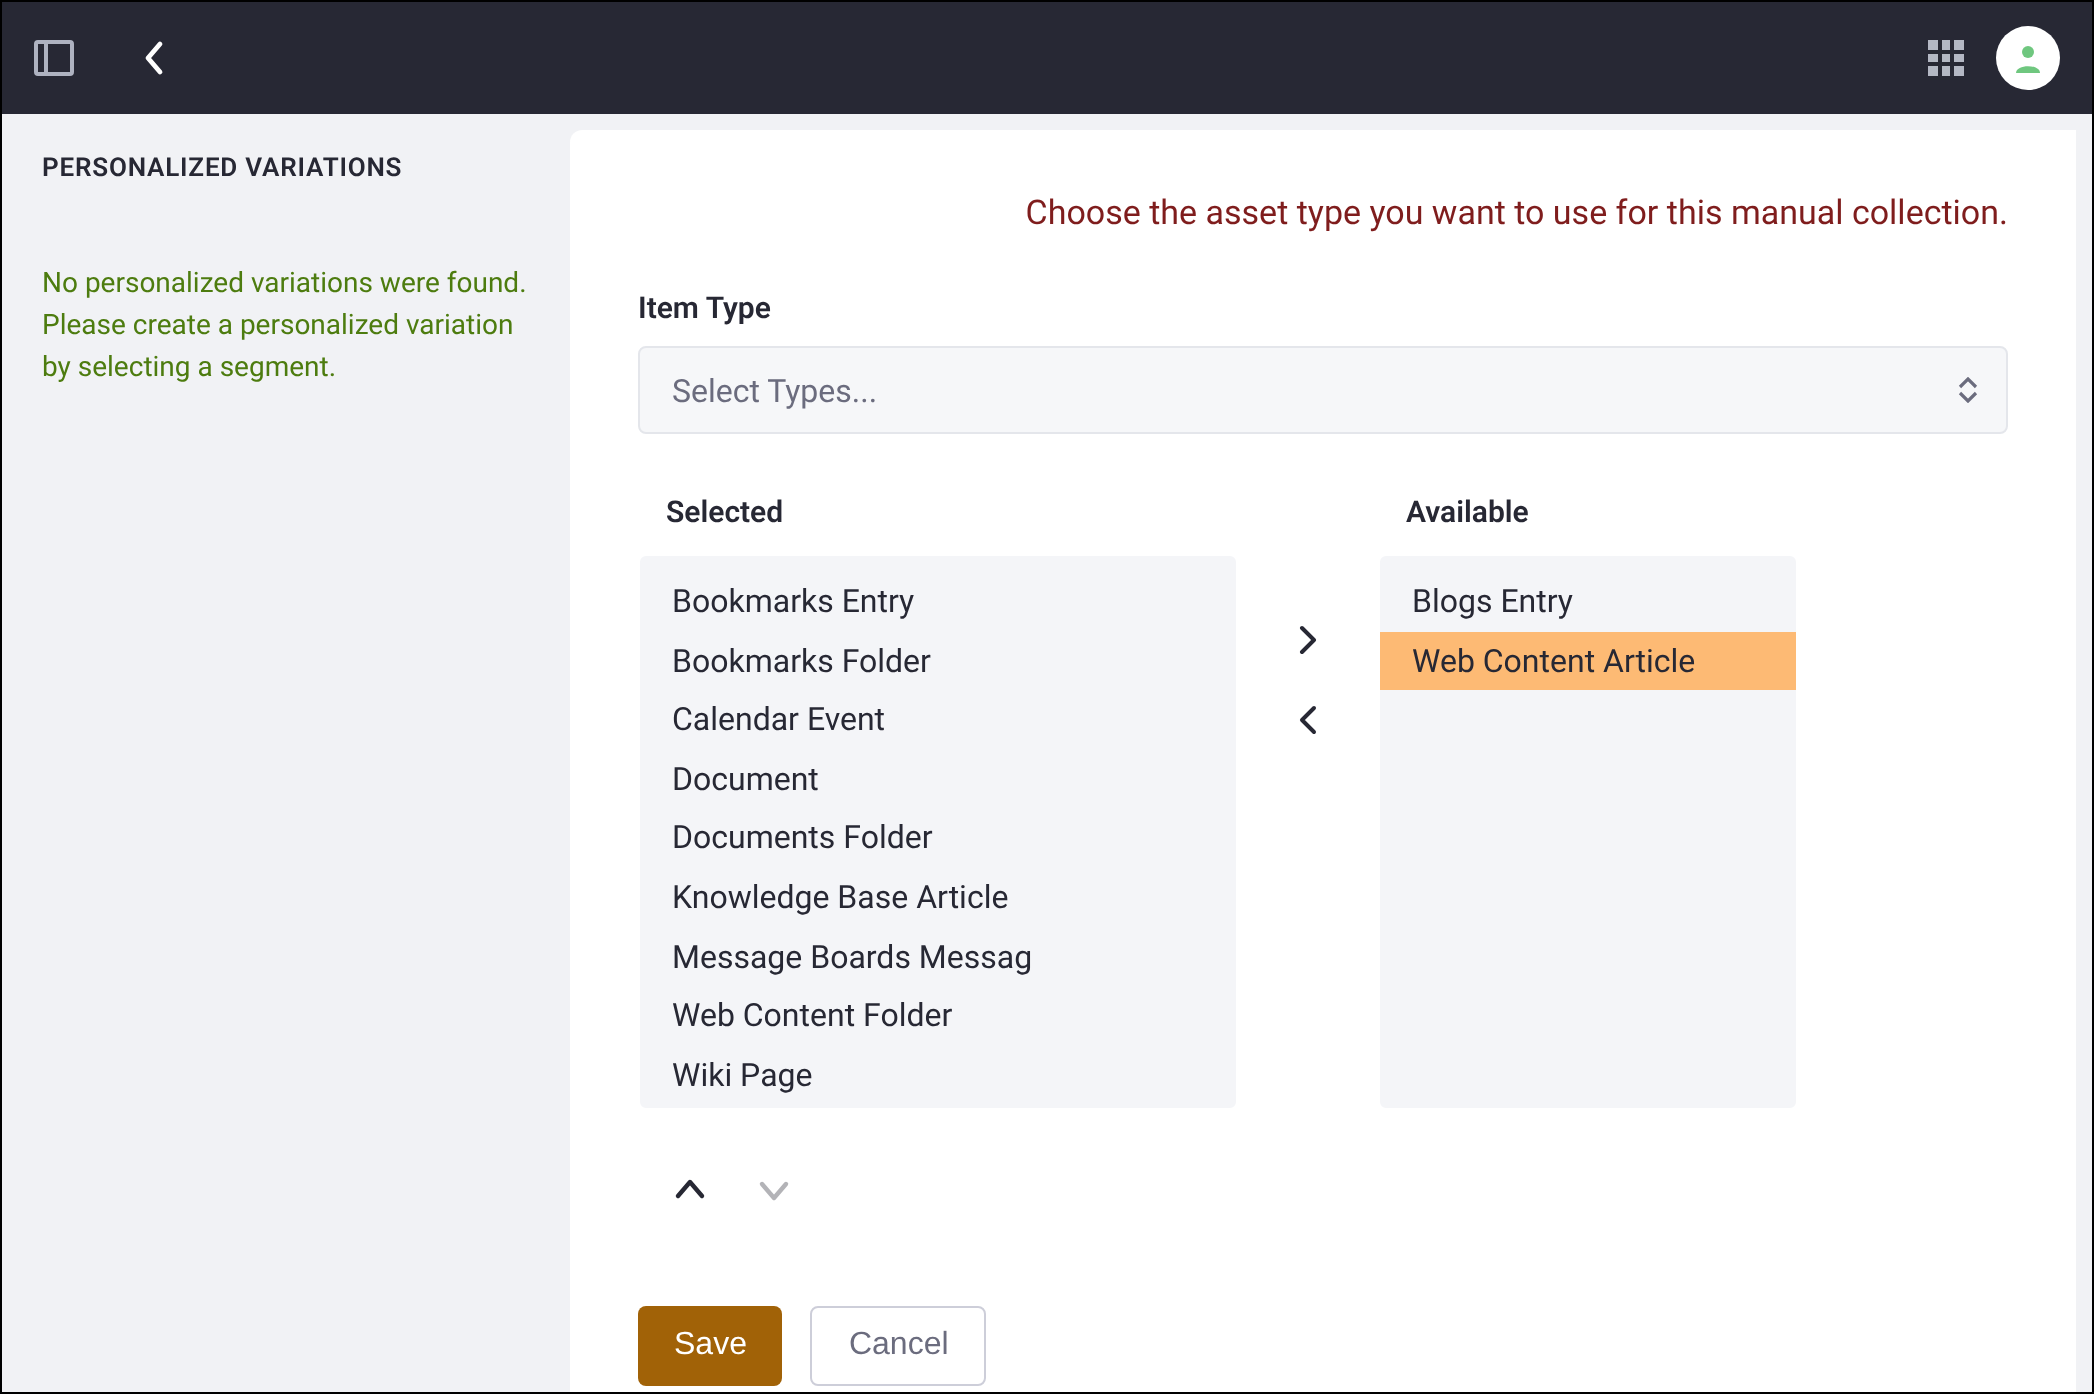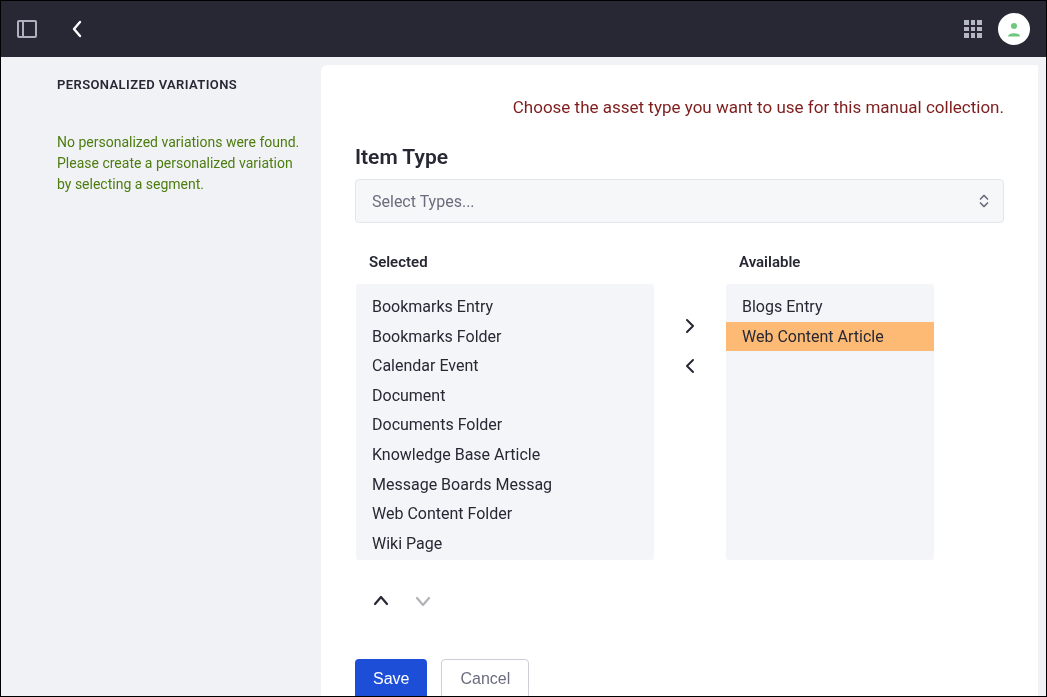--- a/index.html
+++ b/index.html
@@ -79,21 +79,20 @@
     background: #fff;
     display: flex;
     align-items: center;
     justify-content: center;
     cursor: pointer;
   }
   .avatar svg { width: 18px; height: 18px; }
   .body-wrap {
     display: flex;
     height: calc(100% - 56px);
-    padding-left: 36px;
   }
   .sidebar {
     width: 284px;
     padding: 20px;
     background: #f1f2f5;
   }
   .sidebar-heading {
     font-size: 13px;
     font-weight: 600;
     color: #272834;
@@ -120,21 +119,21 @@
     padding: 32px 34px 26px 34px;
     overflow: auto;
   }
   .intro-text {
     font-size: 17px;
     color: #7f1d1d;
     margin-bottom: 28px;
     text-align: right;
   }
   .field-label {
-    font-size: 21px;
+    font-size: 15px;
     font-weight: 600;
     color: #272834;
     margin-bottom: 10px;
   }
   .select-wrap {
     position: relative;
     width: 100%;
     height: 44px;
     background: #f6f7f9;
     border: 1px solid #e4e6eb;
@@ -238,21 +237,21 @@
     padding: 0 18px;
     border-radius: 4px;
     font-size: 16px;
     font-weight: 500;
     cursor: pointer;
     display: inline-flex;
     align-items: center;
     justify-content: center;
   }
   .btn-primary {
-    background: #1d4ed8;
+    background: #a16207;
     color: #fff;
     border: none;
   }
   .btn-secondary {
     background: #fff;
     color: #6b6c7e;
     border: 1px solid #cdced9;
   }
   .list-wrap { position: relative; }
 </style>

